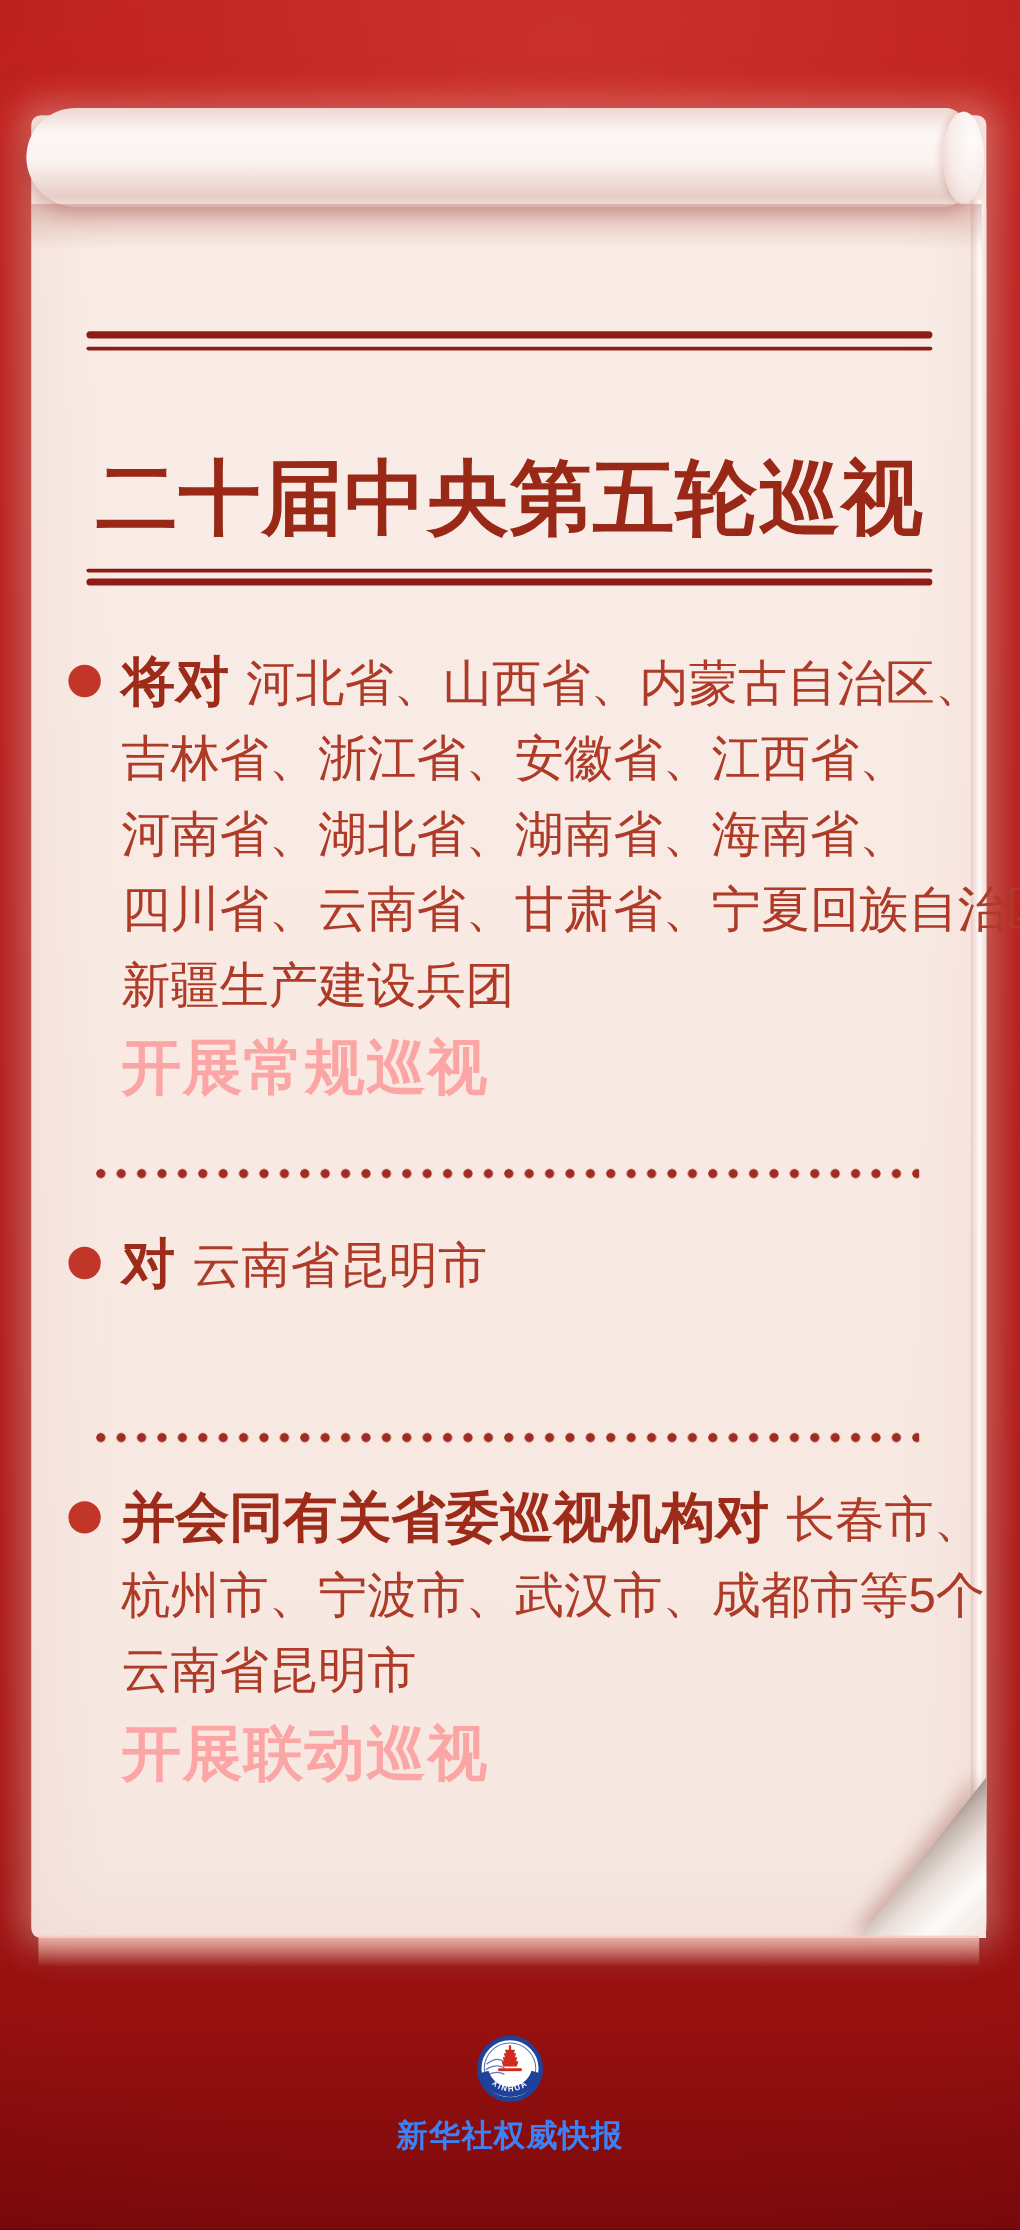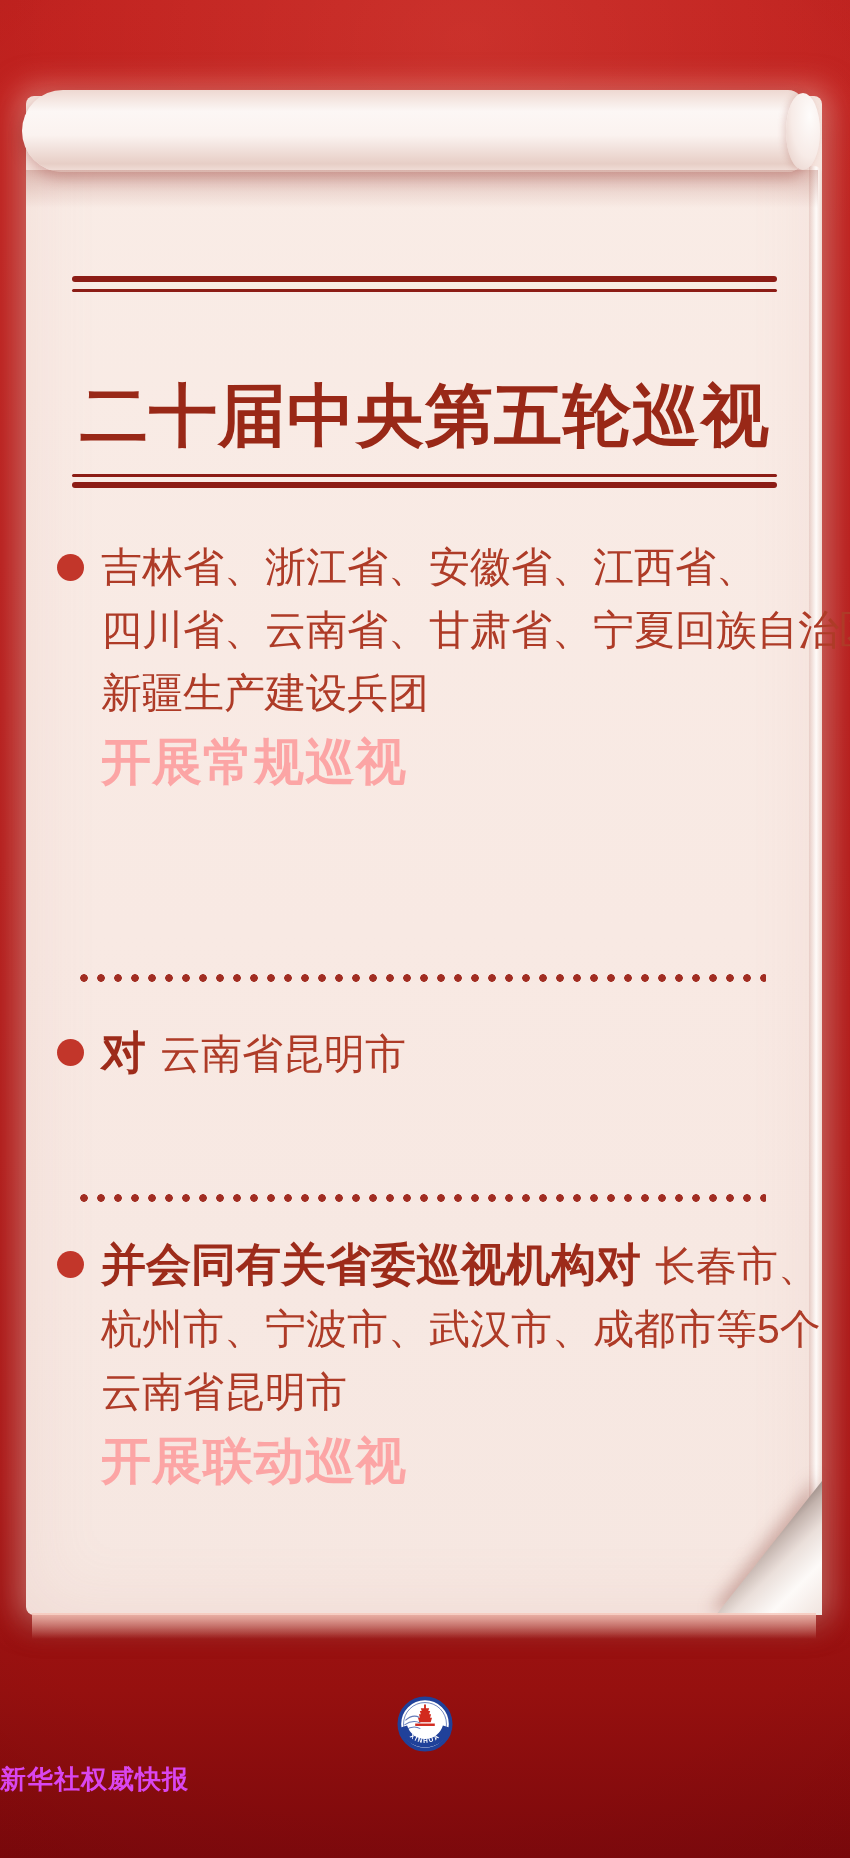--- a/index.html
+++ b/index.html
@@ -50,21 +50,21 @@
   .line{white-space:nowrap;}
   .bseg{font-weight:800;font-size:45px;color:#9d2b1a;margin-right:14px;}
   .bseg:empty{display:none;margin:0;}
   .action{font-weight:800;font-size:50px;line-height:64px;color:#fca5a5;margin-top:5px;letter-spacing:1px;}
   .dotted{position:absolute;left:80px;width:686px;height:8px;background-repeat:repeat-x;
          background-image:radial-gradient(circle at 4px 4px, #a12d22 3.5px, rgba(161,45,34,0) 4.1px);
          background-size:17px 8px;}
   .dotted1{top:974px;} .dotted2{top:1194px;}
   
   .logo{position:absolute;left:397px;top:1696px;width:56px;height:56px;}
-  .brand{position:absolute;left:0;right:0;top:1762px;color:#d946ef;
+  .brand{position:absolute;left:0;right:0;top:1762px;text-align:center;color:#3b82f6;
          font-size:26px;font-weight:700;letter-spacing:1px;}
 </style>
 </head>
 <body>
 
 <div class="canvas">
   <div class="bg"></div>
 
   <div class="paper">
     <div class="right-edge"></div>
@@ -79,21 +79,25 @@
   <div class="roll-shadow"></div>
 
   <div class="sep sep-a"></div>
   <div class="sep sep-b"></div>
   <h1 class="title">二十届中央第五轮巡视</h1>
   <div class="sep sep-c"></div>
   <div class="sep sep-d"></div>
 
   <div class="dot dot1"></div>
   <div class="group g1">
+    <div class="line">
+      <b class="bseg">将对</b><span>河北省、山西省、内蒙古自治区、</span>
+    </div>
     <div class="line"><span>吉林省、浙江省、安徽省、江西省、</span></div>
+    <div class="line"><span>河南省、湖北省、湖南省、海南省、</span></div>
     <div class="line"><span>四川省、云南省、甘肃省、宁夏回族自治区、</span></div>
     <div class="line"><span>新疆生产建设兵团</span></div>
     <div class="action">开展常规巡视</div>
   </div>
 
   <div class="dotted dotted1"></div>
 
   <div class="dot dot2"></div>
   <div class="group g2">
     <div class="line">

